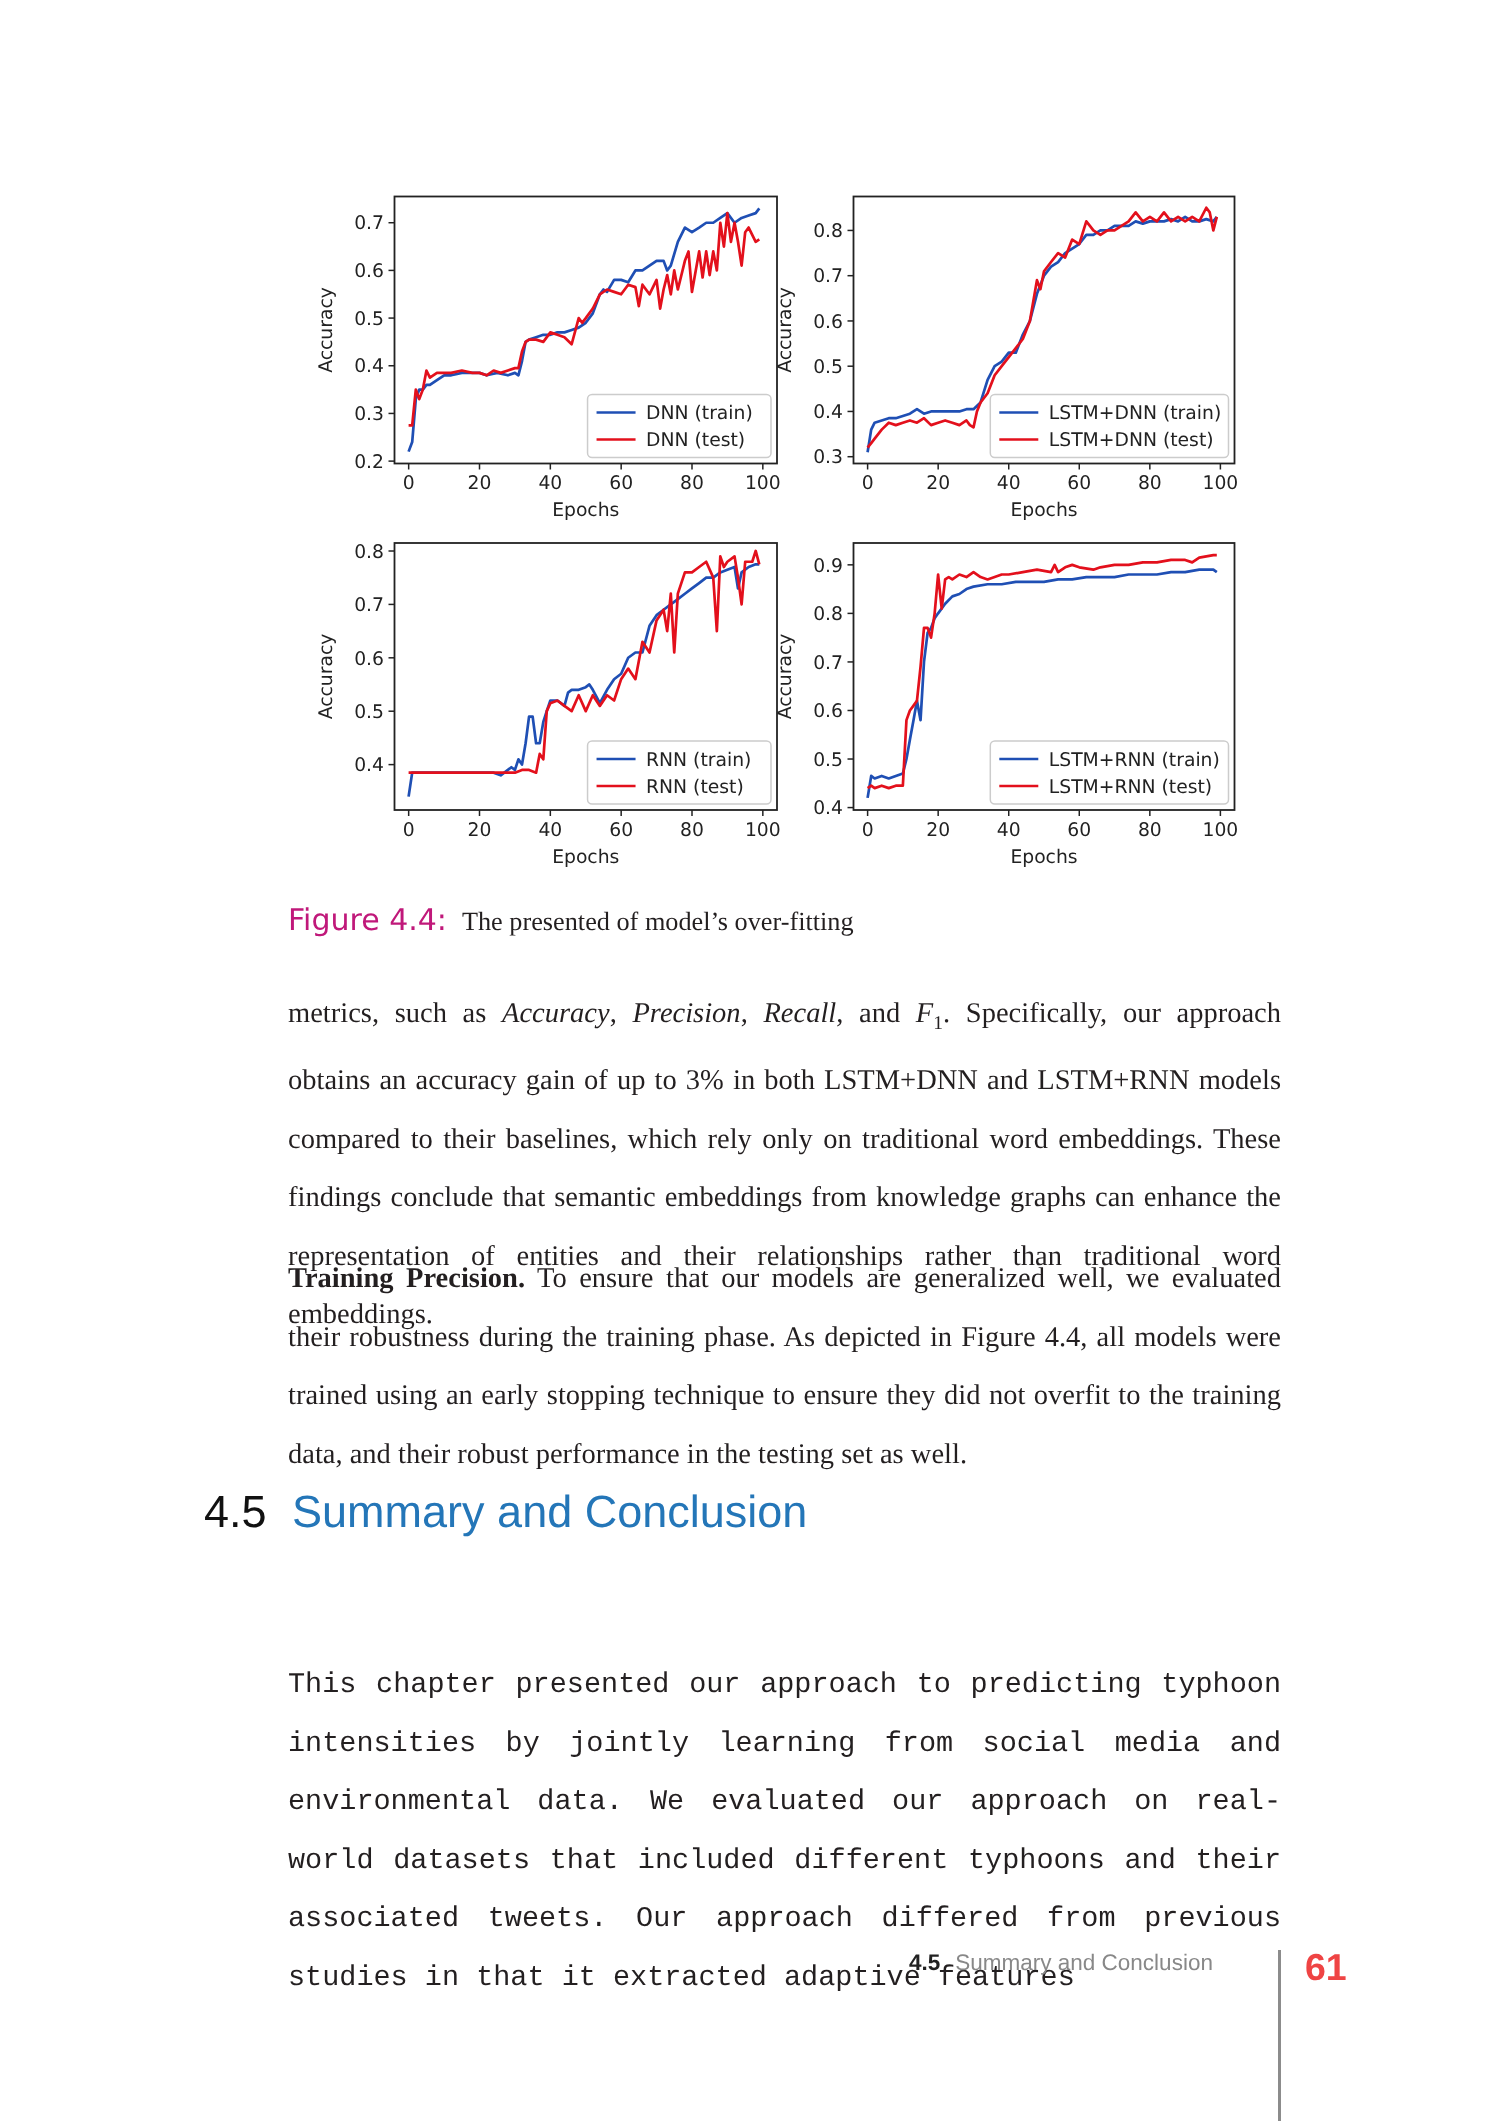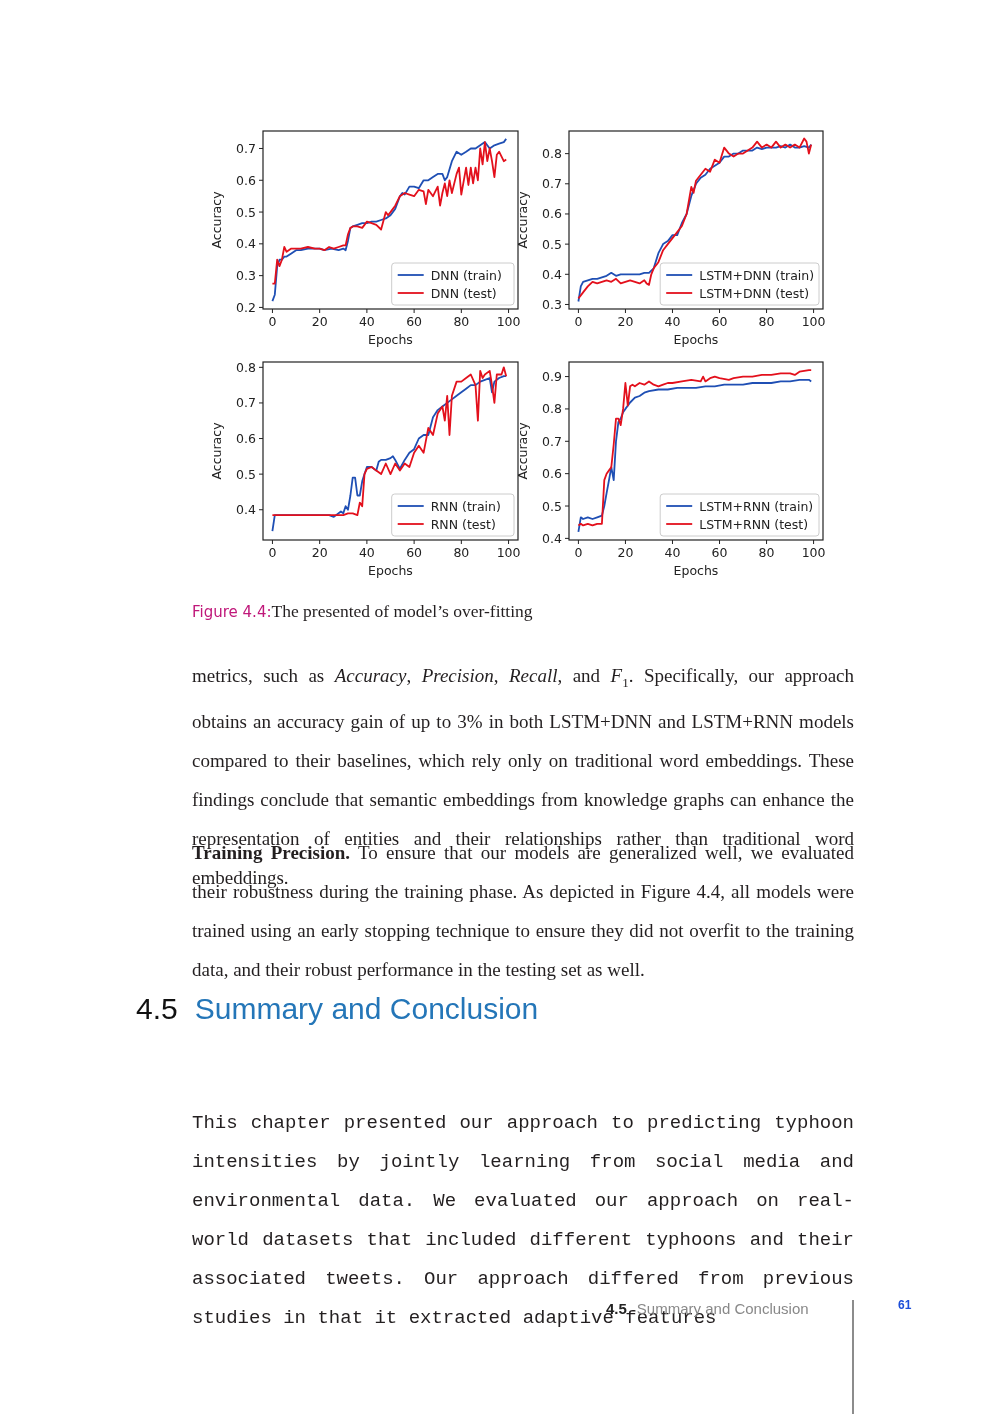--- a/index.html
+++ b/index.html
@@ -1,32 +1,32 @@
 <!DOCTYPE html>
 <html><head>
 <meta charset="utf-8">
 <style>
   html, body { margin:0; padding:0; background:#ffffff; }
   body { width:1000px; height:1414px; position:relative; overflow:hidden; font-family:"DejaVu Serif", serif; color:#231f20; }
   .plot { position:absolute; }
   .plot svg { overflow:visible; }
   .caption { position:absolute; left:192px; top:601px; font-size:16.5px; white-space:nowrap; }
-  .caption .lbl { font-family:"DejaVu Sans", sans-serif; color:#c0187a; font-size:15px; margin-right:0; }
+  .caption .lbl { font-family:"DejaVu Sans", sans-serif; color:#c0187a; font-size:20px; margin-right:10px; }
   .caption .txt { font-family:"Liberation Serif", serif; font-size:17.5px; }
   .para { position:absolute; left:192px; width:662px; font-family:"Liberation Serif", serif; font-size:19px; line-height:39px; text-align:justify; }
   .para i { font-style:italic; }
   .para b { font-weight:bold; }
   .section { position:absolute; left:136px; top:992px; font-family:"Liberation Sans", sans-serif; font-size:30px; white-space:nowrap; }
   .section .num { color:#111; margin-right:17px; }
   .section .title { color:#2476b8; }
   .footer { position:absolute; top:1300px; left:606px; font-family:"Liberation Sans", sans-serif; font-size:15px; white-space:nowrap; }
   .footer .fnum { font-weight:bold; color:#222; margin-right:10px; }
   .footer .ftitle { color:#888; }
   .footer-rule { position:absolute; left:852px; top:1300px; width:2px; height:114px; background:#8c8c8c; }
-  .pageno { position:absolute; left:870px; top:1298px; font-family:"Liberation Sans", sans-serif; font-weight:bold; font-size:12px; color:#1d4ed8;margin-left:28px; }
+  .pageno { position:absolute; left:870px; top:1298px; font-family:"Liberation Sans", sans-serif; font-weight:bold; font-size:25px; color:#ef4444; }
 </style>
 </head>
 <body>
 
 <div class="plot" style="left:205px;top:125px;"><svg width="323" height="234">
       <polyline points="67.4,176.1 69.8,169.7 72.2,141.1 74.5,134.7 76.9,134.7 79.3,131.6 81.6,131.6 86.3,128.4 91.1,125.2 95.8,125.2 102.9,123.6 109.9,123.6 114.7,123.6 119.4,125.2 126.5,123.6 133.6,125.2 138.3,123.6 140.6,125.2 143.0,115.7 145.4,102.9 147.7,101.4 152.4,99.8 157.2,98.2 161.9,98.2 166.6,96.6 171.3,96.6 176.1,95.0 180.8,93.4 185.5,90.2 190.2,83.9 194.9,71.2 197.3,68.0 199.7,69.6 204.4,61.6 209.1,61.6 213.8,63.2 218.6,55.3 223.3,55.3 228.0,52.1 232.7,48.9 237.4,48.9 239.8,55.3 242.2,52.1 246.9,36.2 251.6,26.7 256.3,29.8 261.1,26.7 265.8,23.5 270.5,23.5 275.2,20.3 279.9,17.1 284.7,23.5 289.4,20.3 294.1,18.7 298.8,17.1 301.2,13.9" fill="none" stroke="#1f4fb4" stroke-width="1.8" stroke-linejoin="round"></polyline>
       <polyline points="67.4,158.6 69.8,158.6 72.2,134.7 74.5,141.1 76.9,134.7 79.3,122.0 81.6,126.8 86.3,123.6 91.1,123.6 95.8,123.6 102.9,122.0 109.9,123.6 114.7,123.6 119.4,125.2 124.1,122.0 128.8,123.6 133.6,122.0 138.3,120.4 140.6,120.4 143.0,109.3 145.4,102.9 147.7,101.4 152.4,101.4 157.2,102.9 161.9,96.6 166.6,98.2 171.3,99.8 176.1,104.5 180.8,87.1 183.1,90.2 185.5,87.1 190.2,80.7 194.9,71.2 199.7,68.0 204.4,69.6 209.1,71.2 213.8,64.8 218.6,66.4 220.9,79.1 223.3,64.8 228.0,71.2 232.7,61.6 235.1,80.7 237.4,68.0 239.8,58.4 242.2,71.2 244.5,55.3 246.9,68.0 251.6,48.9 254.0,42.6 256.3,69.6 261.1,42.6 263.4,60.0 265.8,42.6 268.1,58.4 270.5,42.6 272.9,55.3 275.2,23.5 277.6,39.4 279.9,17.1 282.3,36.2 284.7,23.5 287.0,36.2 289.4,52.1 291.8,29.8 294.1,26.7 298.8,36.2 301.2,34.6" fill="none" stroke="#e3101c" stroke-width="1.8" stroke-linejoin="round"></polyline>
       <rect x="58" y="6" width="255" height="178" fill="none" stroke="#222" stroke-width="1.2"></rect>
       <line x1="67.44444444444444" y1="184" x2="67.44444444444444" y2="188" stroke="#222" stroke-width="1"></line>
       <text x="67.44444444444444" y="201" text-anchor="middle" font-size="12.5" font-family="&quot;DejaVu Sans&quot;, sans-serif" fill="#222">0</text>

